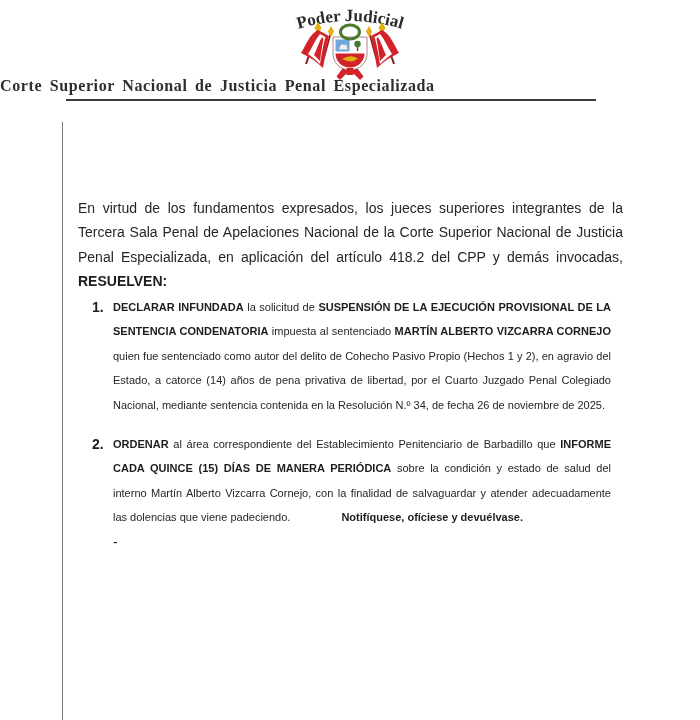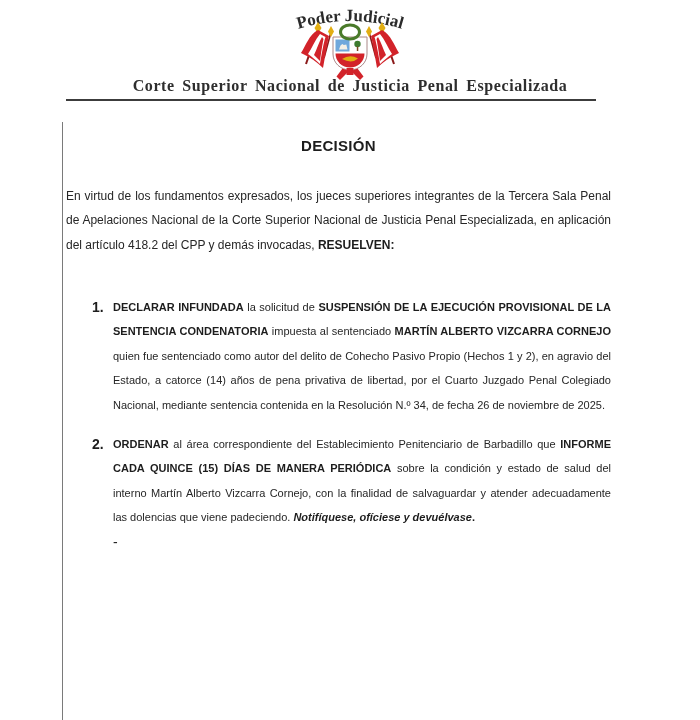--- a/index.html
+++ b/index.html
@@ -9,44 +9,44 @@
     background:#ffffff;
     font-family:"Liberation Sans",sans-serif;
     color:#262626;
     overflow:hidden;
   }
   
   .arc-svg{position:absolute;left:266px;top:2px;}
   .arms-svg{position:absolute;left:296px;top:22px;}
   .court-title{
     position:absolute;top:77px;left:0;width:700px;
-    text-align:center;
+    text-align:left;
     font-family:"Liberation Serif",serif;
     font-weight:bold;font-size:16px;color:#2e2e2e;
     letter-spacing:.6px;word-spacing:3px;
   }
   .rule{position:absolute;top:99px;left:66px;width:530px;height:2px;background:#3c3c3c;}
   .vline{position:absolute;left:62px;top:122px;width:1px;height:598px;background:#7a7a7a;}
   
   .decision-title{
     position:absolute;top:137px;left:66px;width:545px;
     text-align:center;font-weight:bold;font-size:15px;
     letter-spacing:.3px;color:#1d1d1d;
   }
   .intro{
     position:absolute;top:184px;left:66px;width:545px;
-    font-size:12px;line-height:24.4px;text-align:justify;margin:0;
+    font-size:14px;line-height:24.4px;text-align:justify;margin:12px;
   }
   .res-list{position:absolute;top:295px;left:92px;width:519px;}
   .res-item{display:flex;margin:0 0 15px 0;}
   .res-num{width:21px;flex:0 0 21px;font-weight:bold;font-size:14px;line-height:24.4px;color:#1d1d1d;}
   .res-body{flex:1;font-size:11px;line-height:24.4px;text-align:justify;}
   .res-trailing{font-size:14px;line-height:24.4px;}
   .b{font-weight:bold;color:#1d1d1d;}
-  .i{font-style:italic;}
+  .i{margin-left:48px;}
   
   .signatures{position:absolute;top:687px;left:0;width:700px;height:20px;}
   .sig{position:absolute;font-size:13.5px;letter-spacing:.2px;color:#2b2b2b;white-space:nowrap;}
   .sig-1{left:80px;font-weight:bold;color:#141414;}
   .sig-2{left:256px;}
   .sig-3{left:460px;}
 </style>
 </head>
 <body>
 
@@ -87,21 +87,20 @@
     <rect x="50.5" y="46" width="7" height="7" fill="#D2232A"></rect>
     <path d="M53,49 l-9,9 -3.5,-3.5 6,-8 z" fill="#D2232A"></path>
     <path d="M55,49 l9,9 3.5,-3.5 -6,-8 z" fill="#D2232A"></path>
   </svg>
 
   <div class="court-title">Corte Superior Nacional de Justicia Penal Especializada</div>
 
   <div class="rule"></div>
   <div class="vline"></div>
 
-  <div class="decision-title">DECISIÓN</div>
 
   <p class="intro"><span>En virtud de los fundamentos expresados, los jueces superiores integrantes de la Tercera Sala Penal de Apelaciones Nacional de la Corte Superior Nacional de Justicia Penal Especializada, en aplicación del artículo 418.2 del CPP y demás invocadas, </span><span class="b">RESUELVEN:</span></p>
 
   <div class="res-list">
     <div class="res-item">
       <div class="res-num">1.</div>
       <div class="res-body"><span class="b">DECLARAR INFUNDADA</span><span> la solicitud de </span><span class="b">SUSPENSIÓN DE LA EJECUCIÓN PROVISIONAL DE LA SENTENCIA CONDENATORIA</span><span> impuesta al sentenciado </span><span class="b">MARTÍN ALBERTO VIZCARRA CORNEJO</span><span> quien fue sentenciado como autor del delito de Cohecho Pasivo Propio (Hechos 1 y 2), en agravio del Estado, a catorce (14) años de pena privativa de libertad, por el Cuarto Juzgado Penal Colegiado Nacional, mediante sentencia contenida en la Resolución N.º 34, de fecha 26 de noviembre de 2025.</span></div>
     </div>
     <div class="res-item">
       <div class="res-num">2.</div>

